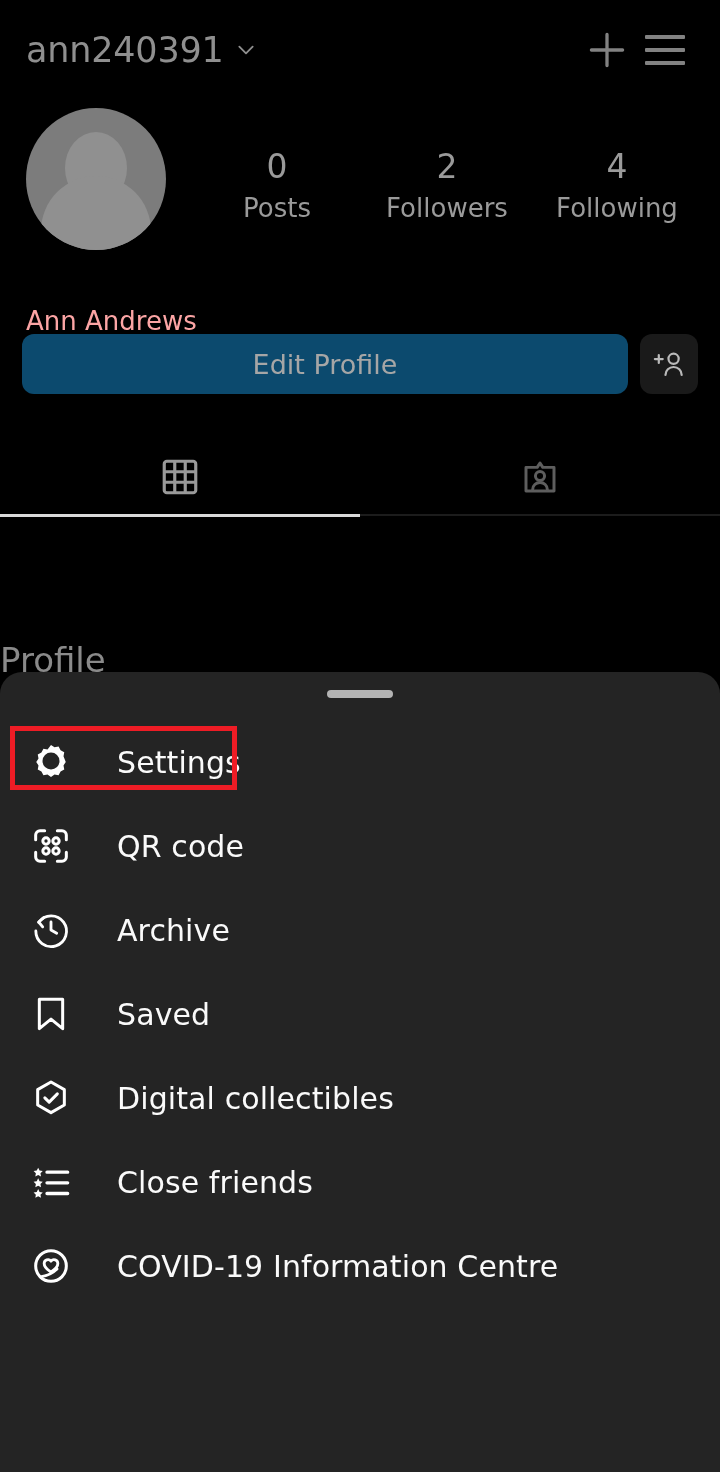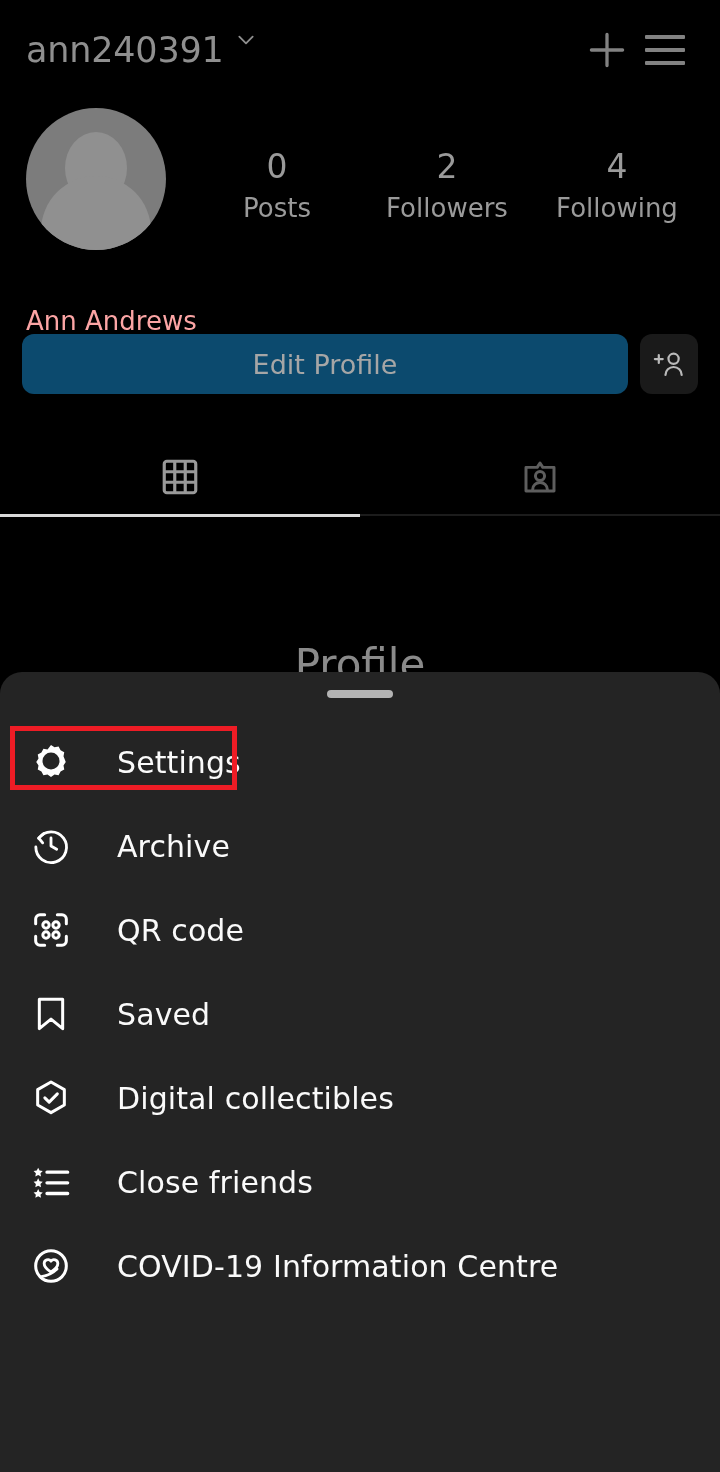--- a/index.html
+++ b/index.html
@@ -172,22 +172,21 @@
     left: 360px; top: 514px;
     width: 360px; height: 2px;
     background: #1c1c1c;
   }
 
   
   .bg-page-title {
     position: absolute;
     left: 0; top: 640px;
     width: 720px;
-    text-align: center;
-    font-size: 42px;
+    font-size: 34px;
     color: #8a8a8a;
   }
 
   
   .sheet {
     position: absolute;
     left: 0; top: 672px;
     width: 720px;
     height: 800px;
     background: #242424;
@@ -227,21 +226,21 @@
     border: 5px solid #ee1c25;
     box-sizing: border-box;
     pointer-events: none;
   }
   svg { display: block; }
 </style>
 </head>
 <body>
 
 <div class="topbar">
-  <div style="display:flex;">
+  <div style="display:flex;align-items:center;">
     <span class="username">ann240391</span>
     <span class="chev-down">
       <svg viewBox="0 0 24 24" width="20" height="20">
           <path d="M4 8l8 8 8-8" fill="none" stroke="#8f8f8f" stroke-width="2.2" stroke-linecap="round" stroke-linejoin="round"></path>
         </svg>
     </span>
   </div>
   <div class="spacer"></div>
   <div class="icon-btn">
     <span class="plus-icon">
@@ -330,47 +329,47 @@
           <circle cx="12" cy="11.4" r="5.1" fill="#242424"></circle>
         </svg>
       </span>
       <span class="mi-label">Settings</span>
     </div>
 
 
     <div class="menu-item">
       <span class="mi-icon">
         <svg viewBox="0 0 24 24" width="40" height="40">
-          <path d="M4.6 7.4A9.2 9.2 0 1 1 2.9 12.6" fill="none" stroke="#fff" stroke-width="1.7" stroke-linecap="round"></path>
-          <path d="M7.7 4.6l-3.1 2.6 2.4 2.9" fill="none" stroke="#fff" stroke-width="1.7" stroke-linecap="round" stroke-linejoin="round"></path>
-          <path d="M12 7.2V12l3.4 2" fill="none" stroke="#fff" stroke-width="1.7" stroke-linecap="round" stroke-linejoin="round"></path>
-        </svg>
-      </span>
-      <span class="mi-label">Archive</span>
-    </div>
-
-    <div class="menu-item">
-      <span class="mi-icon">
-        <svg viewBox="0 0 24 24" width="40" height="40">
           <path d="M8.2 2.8H5.4A2.6 2.6 0 0 0 2.8 5.4v2.8" fill="none" stroke="#fff" stroke-width="1.8" stroke-linecap="round"></path>
           <path d="M15.8 2.8h2.8a2.6 2.6 0 0 1 2.6 2.6v2.8" fill="none" stroke="#fff" stroke-width="1.8" stroke-linecap="round"></path>
           <path d="M8.2 21.2H5.4a2.6 2.6 0 0 1-2.6-2.6v-2.8" fill="none" stroke="#fff" stroke-width="1.8" stroke-linecap="round"></path>
           <path d="M15.8 21.2h2.8a2.6 2.6 0 0 0 2.6-2.6v-2.8" fill="none" stroke="#fff" stroke-width="1.8" stroke-linecap="round"></path>
           <circle cx="9" cy="9" r="1.9" fill="none" stroke="#fff" stroke-width="1.8"></circle>
           <circle cx="15" cy="9" r="1.9" fill="none" stroke="#fff" stroke-width="1.8"></circle>
           <circle cx="9" cy="15" r="1.9" fill="none" stroke="#fff" stroke-width="1.8"></circle>
           <circle cx="15" cy="15" r="1.9" fill="none" stroke="#fff" stroke-width="1.8"></circle>
         </svg>
       </span>
       <span class="mi-label">QR code</span>
     </div>
 
     <div class="menu-item">
       <span class="mi-icon">
         <svg viewBox="0 0 24 24" width="40" height="40">
+          <path d="M4.6 7.4A9.2 9.2 0 1 1 2.9 12.6" fill="none" stroke="#fff" stroke-width="1.7" stroke-linecap="round"></path>
+          <path d="M7.7 4.6l-3.1 2.6 2.4 2.9" fill="none" stroke="#fff" stroke-width="1.7" stroke-linecap="round" stroke-linejoin="round"></path>
+          <path d="M12 7.2V12l3.4 2" fill="none" stroke="#fff" stroke-width="1.7" stroke-linecap="round" stroke-linejoin="round"></path>
+        </svg>
+      </span>
+      <span class="mi-label">Archive</span>
+    </div>
+
+    <div class="menu-item">
+      <span class="mi-icon">
+        <svg viewBox="0 0 24 24" width="40" height="40">
           <path d="M5 3.2h14v17.6L12 15.1 5 20.8z" fill="none" stroke="#fff" stroke-width="1.8" stroke-linejoin="round"></path>
         </svg>
       </span>
       <span class="mi-label">Saved</span>
     </div>
 
     <div class="menu-item">
       <span class="mi-icon">
         <svg viewBox="0 0 24 24" width="40" height="40">
           <path d="M12 2.4l8 4.6v9.2l-8 4.6-8-4.6V7z" fill="none" stroke="#fff" stroke-width="1.8" stroke-linejoin="round"></path>

